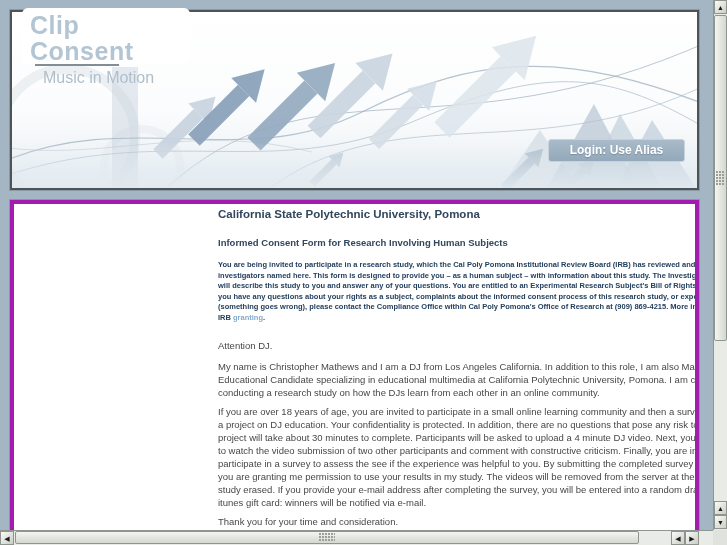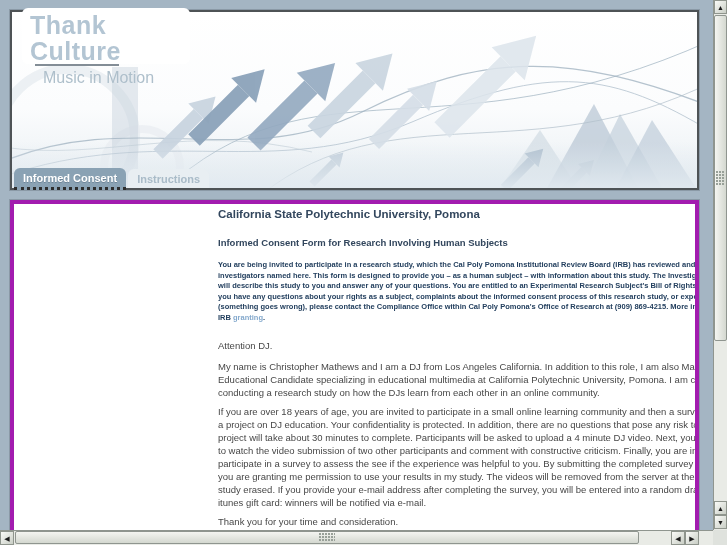--- a/index.html
+++ b/index.html
@@ -127,30 +127,27 @@
     <use href="#arr" transform="translate(242,132) rotate(-45) scale(1.55)" fill="#93a9c0" opacity="0.9"></use>
     <use href="#arr" transform="translate(302,120) rotate(-45) scale(1.5)" fill="#c9d5e0" opacity="0.9"></use>
     <use href="#arr" transform="translate(362,132) rotate(-45) scale(1.2)" fill="#d5dee7" opacity="0.9"></use>
     <use href="#arr" transform="translate(300,172) rotate(-45) scale(0.6)" fill="#b6c5d3" opacity="0.8"></use>
     <use href="#arr" transform="translate(492,176) rotate(-45) scale(0.75)" fill="#a9bbcb" opacity="0.85"></use>
     <use href="#arr" transform="translate(548,182) rotate(-45) scale(0.65)" fill="#b9c7d4" opacity="0.8"></use>
   </svg>
   <div class="banner-fade"></div>
 
   <div class="logo-box">
-    <div class="brand-title">Thank Culture</div>
+    <div class="brand-title">Clip Consent</div>
     <div class="brand-rule"></div>
     <div class="brand-tagline">Music in Motion</div>
   </div>
 
-
-  <div class="tabs">
-    <div class="tab active">Informed Consent</div>
-    <div class="tab inactive">Instructions</div>
-  </div>
+  <div class="login-btn">Login: Use Alias</div>
+
 </div>
 
 <div class="panel">
   <div class="doc">
 
     <div class="h-univ">California State Polytechnic University, Pomona</div>
     <div class="h-form">Informed Consent Form for Research Involving Human Subjects</div>
 
     <div class="irb">
       <div class="line">You are being invited to participate in a research study, which the Cal Poly Pomona Institutional Review Board (IRB) has reviewed and approved for</div>

